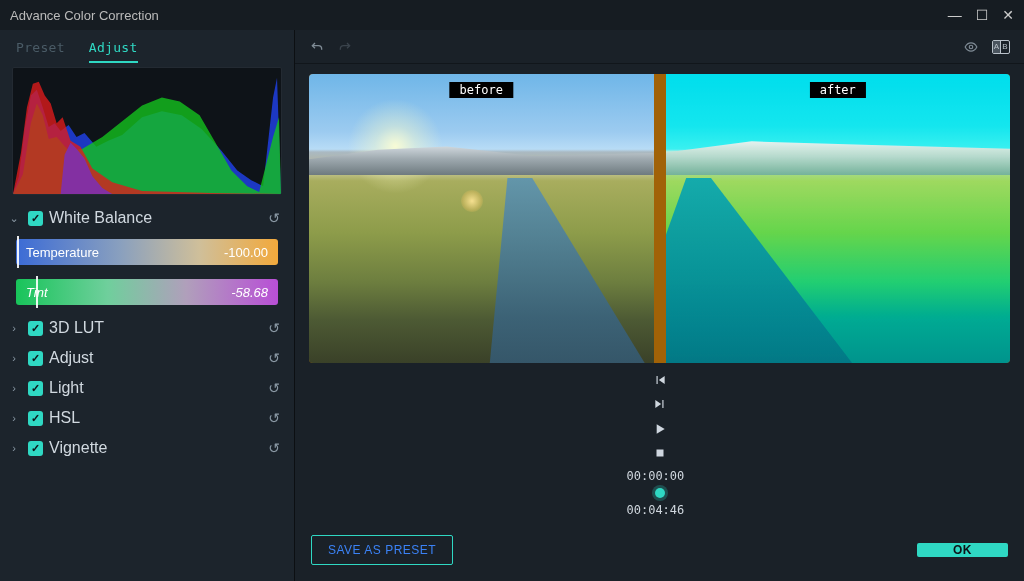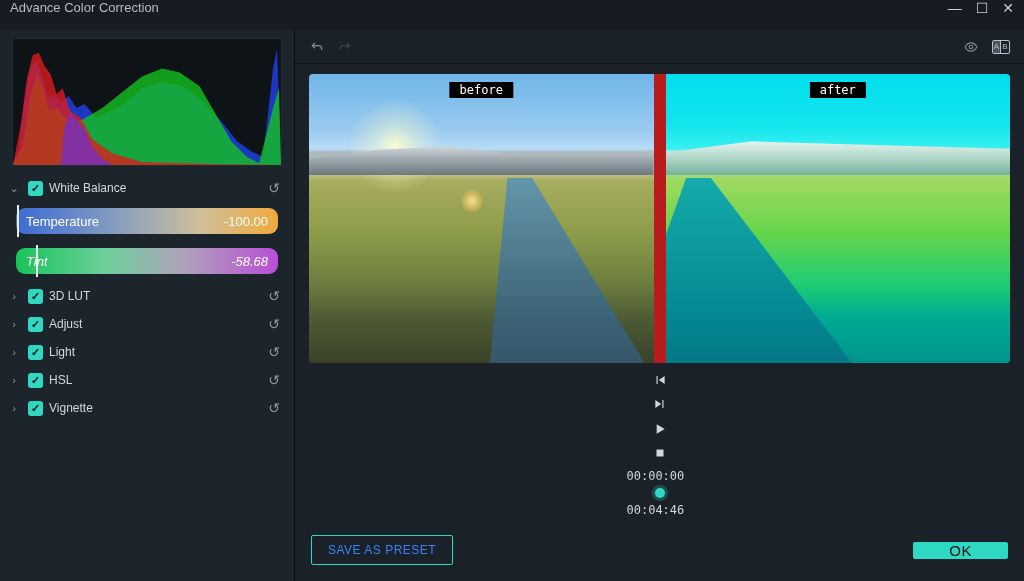--- a/index.html
+++ b/index.html
@@ -8,21 +8,21 @@
     background: #1a2128;
     font-family: -apple-system, "Segoe UI", Arial, sans-serif;
     color: #c9d1d9;
     overflow: hidden;
     font-size: 13px;
   }
   
   .titlebar {
     height: 30px;
     background: #161c22;
-    display: flex; align-items: flex-start;
+    display: flex; align-items: center;
     padding: 0 10px;
     justify-content: space-between;
   }
   .titlebar .title { color: #bbb; font-size: 13px; }
   .win-controls { display: flex; gap: 14px; }
   .win-controls span { cursor: pointer; color: #ccc; font-size: 14px; }
   .main { display: flex; flex-direction: row; height: calc(581px - 30px); }
   
   .sidebar {
     width: 295px;
@@ -55,27 +55,27 @@
     justify-content: space-between;
     cursor: pointer;
   }
   .panel-row .left { display: flex; align-items: center; gap: 6px; }
   .chevron { width: 16px; text-align: center; color: #8a98a4; font-size: 11px; }
   .chk {
     width: 15px; height: 15px; border-radius: 3px;
     background: #2fd8c3; display: flex; align-items: center; justify-content: center;
     color: #0e1318; font-size: 11px; font-weight: bold;
   }
-  .panel-title { color: #d1d9e0; font-size: 12px; }
+  .panel-title { color: #d1d9e0; font-size: 16px; }
   .reset-icon { color: #8a98a4; font-size: 14px; cursor: pointer; padding: 0 4px;}
   .sliders { padding: 6px 16px 8px 16px; display: flex; flex-direction: column; gap: 14px;}
   .slider {
     position: relative;
     height: 26px;
-    border-radius: 9px;
+    border-radius: 3px;
     display: flex; align-items: center;
     padding: 0 10px;
     color: #fff;
     font-size: 13px;
     overflow: visible;
   }
   .slider .sl-label { position: absolute; left: 10px; }
   .slider .sl-value { position: absolute; right: 10px; }
   .slider.temp { background: linear-gradient(90deg, #3b6bd6 0%, #8aa0be 40%, #cfbf9a 70%, #f2a93c 100%); }
   .slider.tint { background: linear-gradient(90deg, #18c45a 0%, #6fcf9c 35%, #b09fbb 65%, #b84fd6 100%); font-style: italic; }
@@ -99,21 +99,21 @@
     padding: 0 14px;
     border-bottom: 1px solid #11161b;
   }
   .toolbar .left-tools, .toolbar .right-tools { display: flex; gap: 12px; align-items: center; }
   .tool-icon { color: #7f8b95; cursor: pointer; display:flex; align-items:center; }
   .tool-icon.disabled { color: #3a434c; }
   .preview-wrap {
     margin: 10px 14px 4px 14px;
     flex: 1;
     display: flex; gap: 12px;
-    background: #b91c1c;
+    background: #a16207;
     border-radius: 4px;
     overflow: hidden;
     position: relative;
   }
   .preview-half {
     width: 50%;
     height: 100%;
     position: relative;
     overflow: hidden;
   }
@@ -203,25 +203,25 @@
   .btn-outline {
     border: 1px solid #2fd8c3; color:#3b82f6;
     background: transparent;
     padding: 7px 16px; font-size: 12px;
     letter-spacing: 0.5px;
     cursor: pointer;
     border-radius: 2px;
   }
   .btn-primary {
     border: none; background:#2fd8c3; color:#0e1318;
-    padding: 0 36px; font-size: 15px;
+    padding: 0 36px; font-size: 12px;
     letter-spacing: 0.5px;
     cursor: pointer;
     border-radius: 2px;
-    font-weight: 400;
+    font-weight: 700;
   }
   .footer .right-btns { display:flex; gap:14px; }
   .compare-box {
     width:18px; height:14px; border:1px solid #b9c1c9; border-radius:2px;
     display:flex; overflow:hidden;
   }
   .compare-box > div { width:50%; font-size:8px; display:flex; align-items:center; justify-content:center; color:#b9c1c9;}
   .compare-box > div:first-child { border-right:1px solid #b9c1c9; background:#4a545e;}
 </style>
 </head>
@@ -232,20 +232,24 @@
   <div class="win-controls">
     <span>—</span>
     <span>☐</span>
     <span>✕</span>
   </div>
 </div>
 
 <div class="main">
 
   <div class="sidebar">
+    <div class="tabs">
+      <div class="tab inactive">Preset</div>
+      <div class="tab active">Adjust</div>
+    </div>
 
     <div class="histogram-wrap">
       <svg viewBox="0 0 270 128" preserveAspectRatio="none" width="100%" height="100%">
         <path d="M0,128 L6,110 12,60 18,28 24,22 30,40 36,60 42,56 48,64 56,58 64,70 72,66 84,80 96,74 110,68 130,50 150,44 170,48 190,62 210,84 226,104 240,114 252,120 262,30 266,10 270,128 Z" fill="#1f3fe0" opacity="0.85"></path>
         <path d="M0,128 L10,108 18,56 24,36 30,48 36,72 44,70 56,84 70,82 90,70 110,54 130,38 150,30 168,34 188,48 204,76 220,104 236,120 248,126 262,70 268,50 270,128 Z" fill="#14c21e" opacity="0.80"></path>
         <path d="M0,128 L8,86 14,40 20,16 26,14 32,28 38,36 44,56 50,50 58,74 68,80 80,102 100,116 130,125 200,127 270,128 Z" fill="#e01b1b" opacity="0.78"></path>
         <path d="M48,128 L52,88 58,76 64,82 72,92 80,110 90,122 100,128 Z" fill="#7a2fb8" opacity="0.85"></path>
       </svg>
     </div>
 

